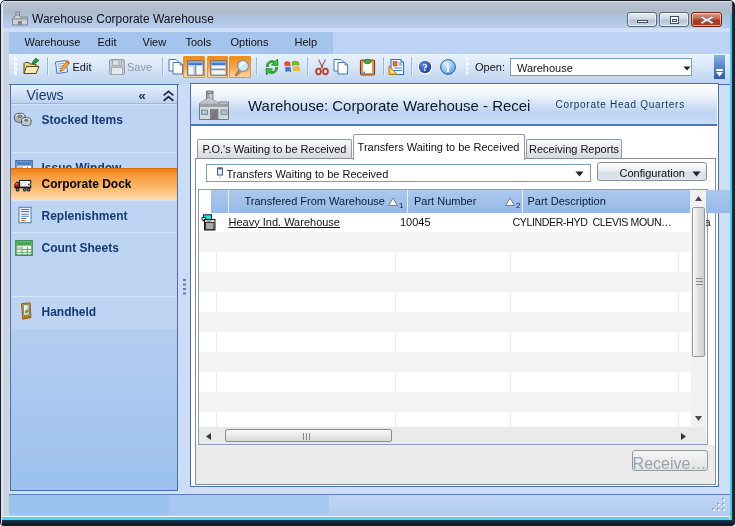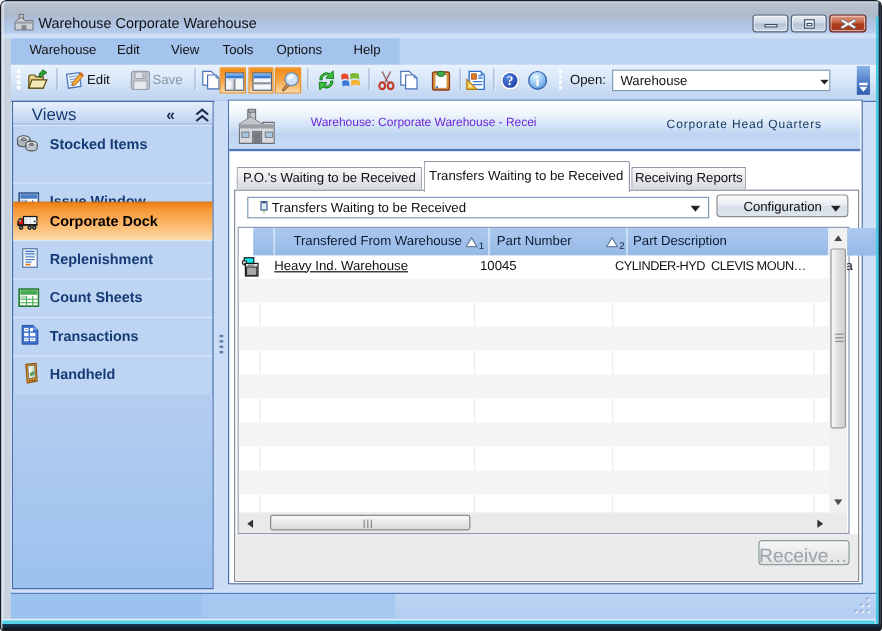--- a/index.html
+++ b/index.html
@@ -47,21 +47,21 @@
 .sbitem { left:0; width:166.5px; height:32px; border-top:1px solid #d8e6f9; }
 .sbtxt { left:31px; top:8px; font-size:12px; font-weight:bold; color:#163a75; }
 .sbicon { left:13px; top:7px; width:18px; height:18px; }
 #sb-sel { background:linear-gradient(#ef8012 0%,#f89b3d 22%,#fbb465 55%,#fdd096 88%,#fddcae 100%); border-top:1px solid #d8700a; }
 #sb-bottom { left:0; top:244.5px; width:166.5px; height:161px; background:linear-gradient(#b4cdf0,#9cc1ee); }
 
 #splitter { left:179px; top:83.5px; width:11px; height:407.5px; background:#cadcf6; }
 
 #rpanel { left:190px; top:83px; width:528.5px; height:403.5px; background:#fff; border:1.5px solid #4a71ad; }
 #hdrband { left:0; top:0; width:525.5px; height:42px; background:linear-gradient(#ffffff 0%,#eef5fc 28%, #bed5f1 70%, #c8dcf6 100%); border-bottom:2px solid #4f76b8; }
-#hdr-title { left:68px; top:13px; font-size:10px; letter-spacing:-0.02px; color:#6d28d9; }
+#hdr-title { left:57px; top:13px; font-size:15px; letter-spacing:-0.02px; color:#0f172a; }
 #hdr-right { left:364.5px; top:14.5px; font-size:10px; letter-spacing:0.72px; color:#14365e; }
 
 .tab { font-size:11px; color:#111; border:1px solid #9199a6; border-bottom:none; border-radius:2px 2px 0 0; background:linear-gradient(#f8f9fa,#d6d9de); text-align:center; }
 #tab1 { left:6px; top:55px; width:155px; height:19px; padding-top:3px; }
 #tab2 { left:161.5px; top:50px; width:172px; height:26px; background:#fff; padding-top:6px; z-index:3; border-bottom:none; }
 #tab3 { left:335px; top:55px; width:96px; height:19px; padding-top:3px; }
 
 #tabpage { left:3.5px; top:74px; width:521px; height:327px; background:#fff; border:1px solid #858d9a; z-index:2; }
 #tp-bottom { left:0px; bottom:0px; width:519px; height:39px; background:#ebebeb; }
 
@@ -317,34 +317,20 @@
       <div class="abs sbtxt">Replenishment</div>
       </div>
     <div class="abs sbitem" style="top:147.5px;">
       <svg class="abs sbicon" style="left:4.5px;top:6px;" width="19" height="19" viewBox="0 0 19 19">
         <rect x="1" y="2" width="17" height="15" fill="#fff" stroke="#1f7a2b" stroke-width="1.4"></rect>
         <rect x="2" y="3" width="15" height="4" fill="#43a84f"></rect>
         <path d="M2 11 h15 M2 14 h15 M7.5 8 v9 M13 8 v9" stroke="#43a84f" stroke-width="1"></path>
         <rect x="2.2" y="7.8" width="5" height="3" fill="#b2dcb6"></rect>
       </svg>
       <div class="abs sbtxt">Count Sheets</div>
-      </div>
-    <div class="abs sbitem" style="top:179.5px;">
-      <svg class="abs sbicon" style="left:5px;top:4.5px;" width="19" height="22" viewBox="0 0 19 22">
-        <path d="M1.5 1.5 h11.5 l4.5 4.5 v14.5 h-16 z" fill="#3a6ecc" stroke="#2a50a0" stroke-width="1"></path>
-        <path d="M13 1.5 l4.5 4.5 h-4.5 z" fill="#7aa2e0"></path>
-        <rect x="3.5" y="4" width="4.5" height="3.5" fill="#fff"></rect>
-        <rect x="9.5" y="4" width="3" height="3.5" fill="#fff"></rect>
-        <rect x="3.5" y="9" width="4.5" height="3.5" fill="#fff"></rect>
-        <rect x="9.5" y="9" width="5.5" height="3.5" fill="#fff"></rect>
-        <rect x="3.5" y="14" width="4.5" height="3.5" fill="#fff"></rect>
-        <rect x="9.5" y="14" width="5.5" height="3.5" fill="#fff"></rect>
-        <path d="M4.5 5.5 h2.5 M4.5 15.5 h2.5 M10.5 15.5 h3" stroke="#4d7fc4" stroke-width="0.8"></path>
-      </svg>
-      <div class="abs sbtxt">Transactions</div>
       </div>
     <div class="abs sbitem" style="top:211.5px;">
       <svg class="abs sbicon" style="left:6px;top:5px;" width="17" height="22" viewBox="0 0 17 22">
         <path d="M3 2 L13.5 1 L14.5 19 L4.5 21 Z" fill="#e8922e" stroke="#8a5210" stroke-width="1.1"></path>
         <path d="M5 3.5 L12 2.8 L12.8 15.5 L6 16.5 Z" fill="#cfe2cf" stroke="#5a6a5a" stroke-width="0.8"></path>
         <path d="M6 4.5 L9 4.2 L8 15.8 L6.8 16 Z" fill="#fff" fill-opacity="0.75"></path>
         <path d="M7 11 L11.5 8.5 L11.8 12.5 L7.5 14 Z" fill="#5a9a5a"></path>
         <circle cx="7" cy="18.3" r="0.9" fill="#6b4a14"></circle>
         <circle cx="9.5" cy="18.2" r="0.9" fill="#6b4a14"></circle>
         <circle cx="12" cy="18" r="0.9" fill="#6b4a14"></circle>

